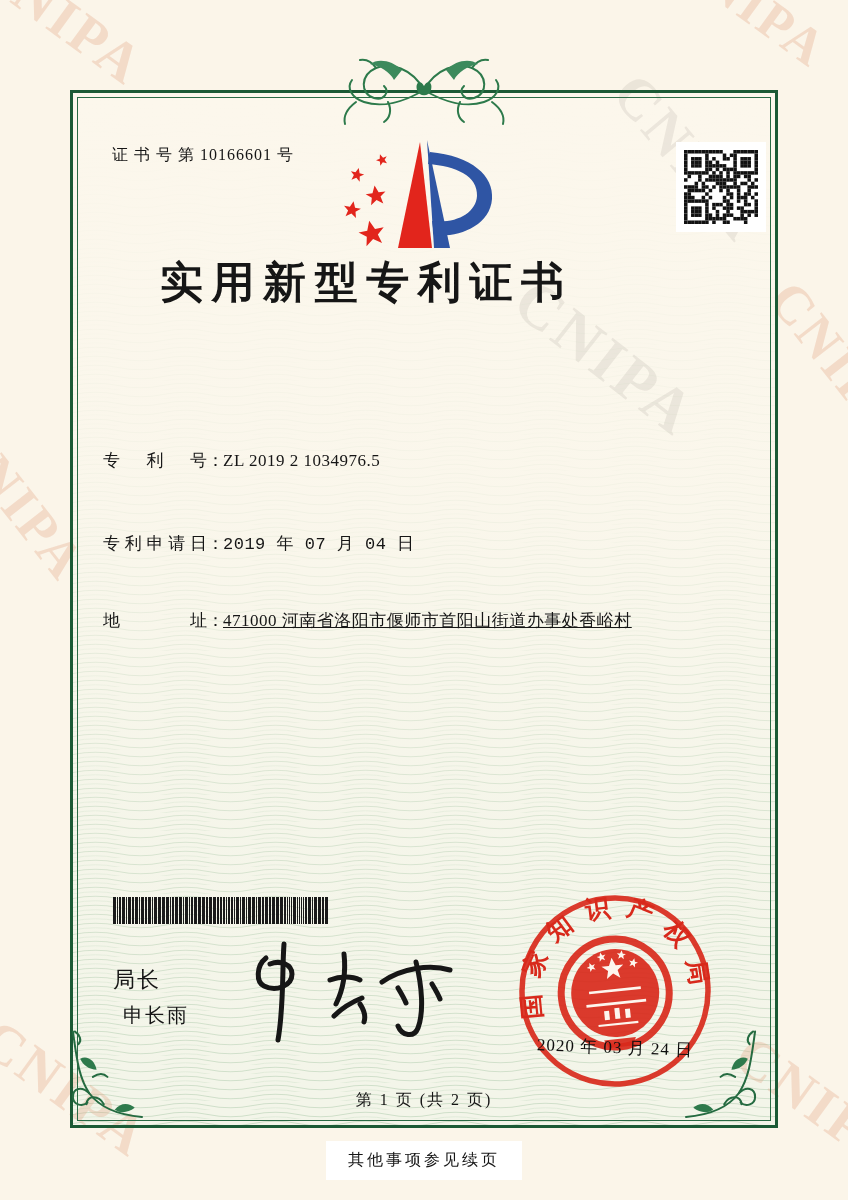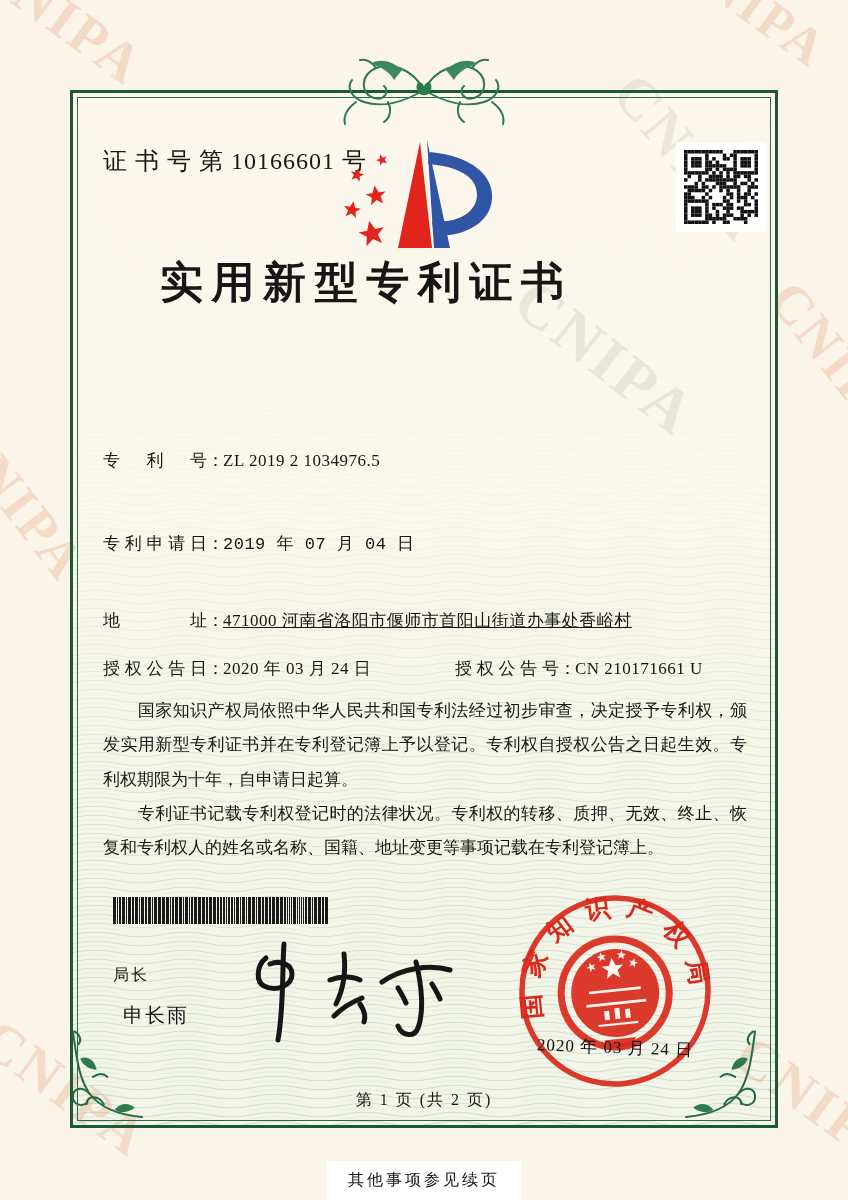--- a/index.html
+++ b/index.html
@@ -15,44 +15,44 @@
   .border-inner{position:absolute;left:4px;top:4px;right:4px;bottom:4px;border:1px solid #2a6b45;}
   
   .wm{position:absolute;z-index:1;font-weight:bold;letter-spacing:.06em;white-space:nowrap;
       font-family:"Liberation Serif","DejaVu Serif",serif;pointer-events:none;}
   .wm.pink{color:rgba(224,158,126,.30);}
   .wm.gray{color:rgba(110,104,92,.11);}
   
   .orn{position:absolute;z-index:2;pointer-events:none;}
   
   .content{position:absolute;inset:0;z-index:3;}
-  .cert-no{position:absolute;left:103px;top:145px;font-size:24px;letter-spacing:1px;}
+  .cert-no{position:absolute;left:112px;top:145px;font-size:16px;letter-spacing:1px;}
   .logo{position:absolute;left:330px;top:136px;}
   .qr-box{position:absolute;left:676px;top:142px;width:90px;height:90px;background:#fff;}
   .qr-box svg{position:absolute;left:8px;top:8px;}
   .title{position:absolute;left:0;top:254px;width:724px;text-align:center;
          font-size:43px;font-weight:bold;letter-spacing:.2em;text-indent:.2em;}
   .frow{position:absolute;left:103px;font-size:17px;white-space:nowrap;}
   .flabel{display:inline-block;width:104px;text-align:justify;text-align-last:justify;vertical-align:bottom;}
   .fcolon{display:inline-block;width:16px;}
   .fvalue{letter-spacing:.5px;}
   .pairB{position:absolute;left:352px;top:0;white-space:nowrap;}
   .notice{position:absolute;left:103px;top:694px;width:644px;font-size:17px;
           line-height:2.02;text-align:justify;}
   .notice p{margin:0;text-indent:2.05em;}
   .barcode{position:absolute;left:113px;top:897px;}
-  .role{position:absolute;left:113px;top:965px;font-size:16px;letter-spacing:2px;}
+  .role{position:absolute;left:113px;top:965px;font-size:22px;letter-spacing:2px;}
   .dname{position:absolute;left:123px;top:1002px;font-size:20px;letter-spacing:2px;}
   .sig{position:absolute;left:232px;top:936px;}
   .seal{position:absolute;left:510px;top:886px;transform:rotate(-6deg);z-index:3;}
   .seal-date{position:absolute;left:510px;top:1036px;width:210px;text-align:center;
              font-size:17px;color:#0e0e0e;transform:rotate(2deg);z-index:4;letter-spacing:1px;}
   .page-info{position:absolute;left:70px;top:1090px;width:708px;text-align:center;font-size:16px;letter-spacing:2px;}
   .cont-note{position:absolute;left:50%;top:1141px;transform:translateX(-50%);
-             background:#ffffff;padding:9px 22px;font-size:16px;letter-spacing:3px;white-space:nowrap;margin-top:20px;}
+             background:#ffffff;padding:9px 22px;font-size:16px;letter-spacing:3px;white-space:nowrap;}
 </style>
 </head>
 <body>
 
 <div class="page">
 
   <svg width="0" height="0" style="position:absolute" aria-hidden="true">
     <defs>
       <polygon id="star" points="0,-10 2.94,-3.09 9.51,-3.09 4.19,1.18 5.88,8.09 0,3.82 -5.88,8.09 -4.19,1.18 -9.51,-3.09 -2.94,-3.09"></polygon>
     </defs>
@@ -393,31 +393,21 @@
 
     <div class="frow" style="top:449px;">
       <span class="flabel">专利号</span><span class="fcolon">：</span><span class="fvalue">ZL 2019 2 1034976.5</span>
     </div>
     <div class="frow" style="top:532px;font-family:Liberation Mono, monospace;">
       <span class="flabel">专利申请日</span><span class="fcolon">：</span><span class="fvalue">2019 年 07 月 04 日</span>
     </div>
     <div class="frow" style="top:609px;text-decoration:underline;">
       <span class="flabel">地址</span><span class="fcolon">：</span><span class="fvalue">471000 河南省洛阳市偃师市首阳山街道办事处香峪村</span>
     </div>
-    <div class="frow" style="top:657px;">
-      <span class="flabel">授权公告日</span><span class="fcolon">：</span><span class="fvalue">2020 年 03 月 24 日</span>
-      <span class="pairB">
-        <span class="flabel">授权公告号</span><span class="fcolon">：</span><span class="fvalue">CN 210171661 U</span>
-      </span>
-    </div>
-
-    <div class="notice">
-      <p>国家知识产权局依照中华人民共和国专利法经过初步审查，决定授予专利权，颁发实用新型专利证书并在专利登记簿上予以登记。专利权自授权公告之日起生效。专利权期限为十年，自申请日起算。</p>
-      <p>专利证书记载专利权登记时的法律状况。专利权的转移、质押、无效、终止、恢复和专利权人的姓名或名称、国籍、地址变更等事项记载在专利登记簿上。</p>
-    </div>
+
 
     <svg id="barcode-svg" class="barcode" width="218" height="27" viewBox="0 0 218 27" preserveAspectRatio="none">
         <rect x="0" y="0" width="3" height="27" fill="#1a1a1a"></rect>
         <rect x="4" y="0" width="1" height="27" fill="#1a1a1a"></rect>
         <rect x="6" y="0" width="2" height="27" fill="#1a1a1a"></rect>
         <rect x="9" y="0" width="3" height="27" fill="#1a1a1a"></rect>
         <rect x="13" y="0" width="1" height="27" fill="#1a1a1a"></rect>
         <rect x="15" y="0" width="3" height="27" fill="#1a1a1a"></rect>
         <rect x="19" y="0" width="2" height="27" fill="#1a1a1a"></rect>
         <rect x="22" y="0" width="3" height="27" fill="#1a1a1a"></rect>

